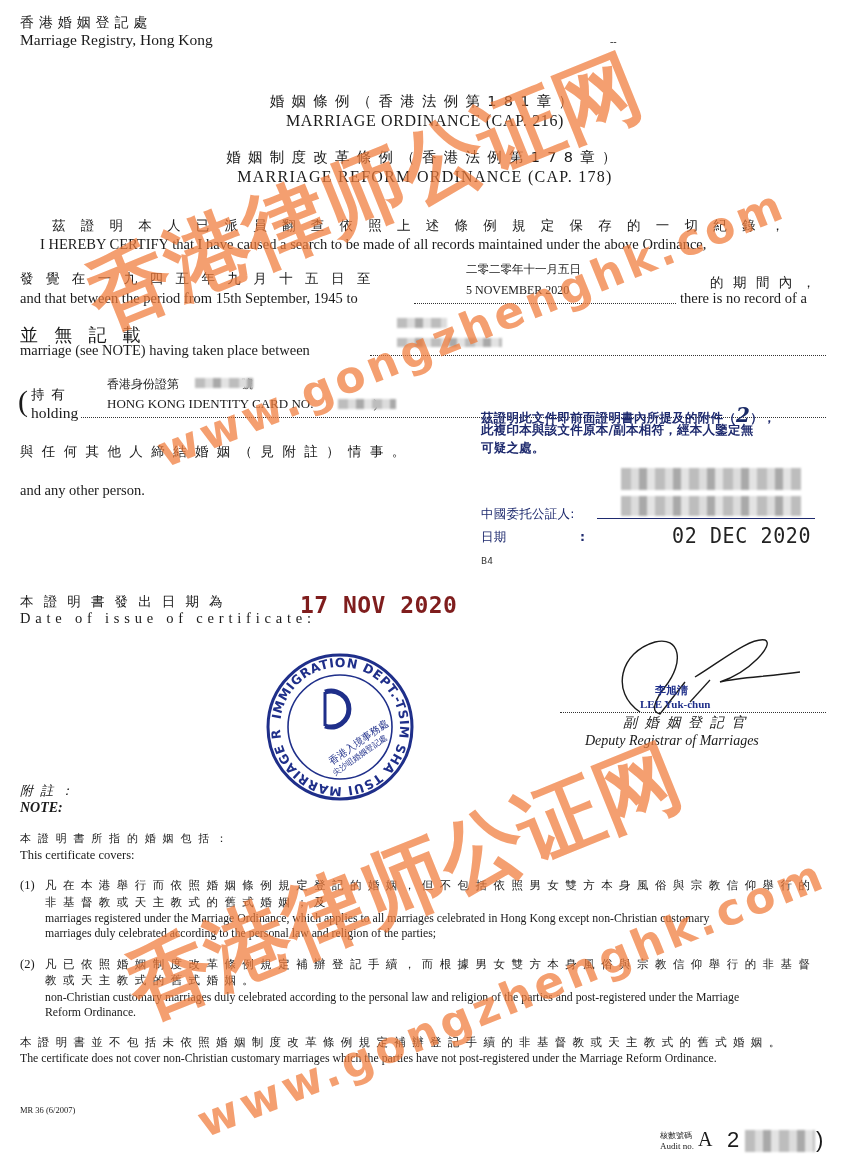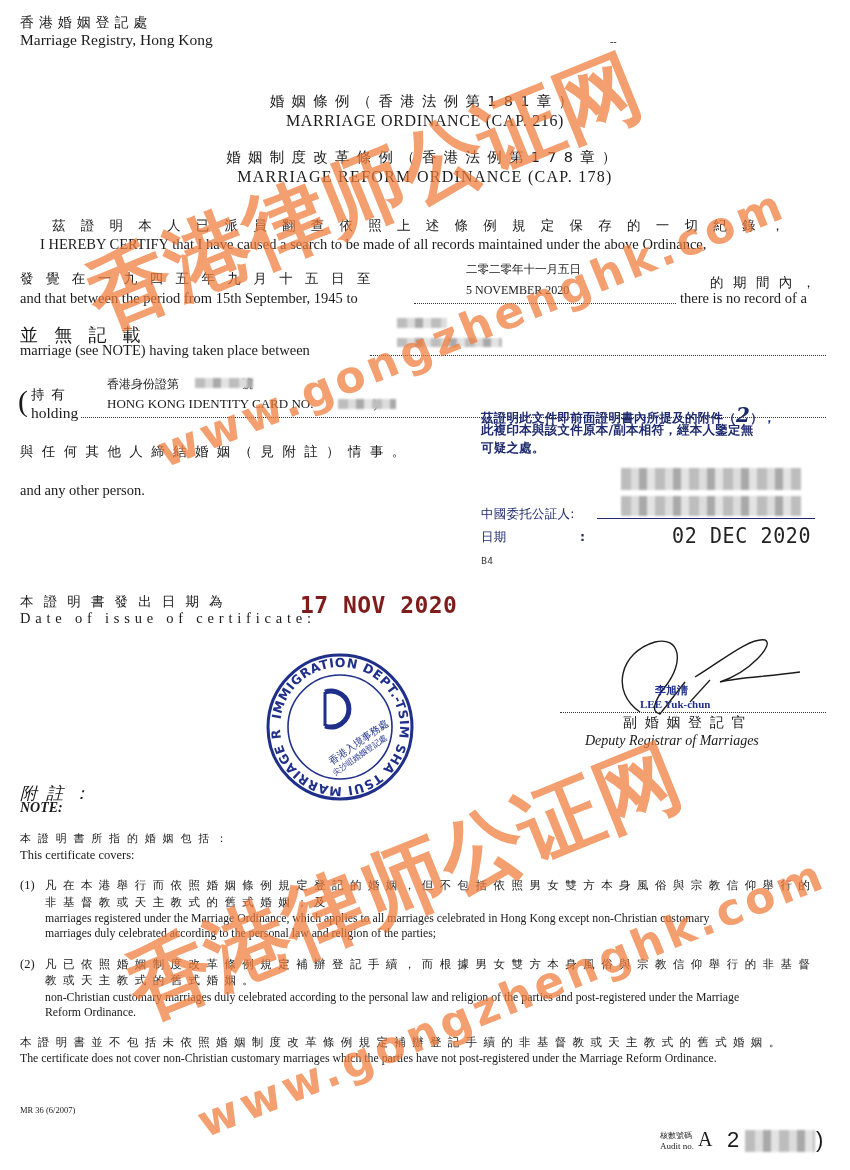--- a/index.html
+++ b/index.html
@@ -90,24 +90,24 @@
   <text x="72" y="118" font-family="DejaVu Sans, sans-serif" font-size="8" fill="#1f2f8a" transform="rotate(-35 85 108)">尖沙咀婚姻登記處</text>
 </svg>
 
 <svg style="position:absolute;left:600px;top:632px;width:220px;height:90px;" viewBox="0 0 220 90">
   <path d="M 40,80 C 10,60 20,20 55,10 C 80,4 85,30 65,55 C 55,68 50,80 60,82 L 85,50 M 95,45 C 120,30 150,5 165,8 C 175,12 150,40 120,50 C 140,45 165,45 200,40" fill="none" stroke="#1b1b1b" stroke-width="1.4"></path>
   <path d="M 90,70 L 110,48" fill="none" stroke="#1b1b1b" stroke-width="1.2"></path>
 </svg>
 <div class="abs" style="left:655px;top:683px;font-family:'DejaVu Sans',sans-serif;font-size:11px;font-weight:bold;color:#1f2f8a;text-align:right;">李旭淸</div>
 <div class="abs" style="left:640px;top:698px;font-size:11px;font-weight:bold;color:#1f2f8a;">LEE Yuk-chun</div>
 <div class="dots" style="left:560px;top:712px;width:266px;"></div>
-<div class="abs" style="left:623px;top:714px;font-family:'DejaVu Serif',serif;font-size:14px;letter-spacing:0.55em;">副婚姻登記官</div>
+<div class="abs" style="left:623px;top:714px;font-family:'DejaVu Serif',serif;font-style:italic;font-size:14px;letter-spacing:0.55em;">副婚姻登記官</div>
 <div class="abs" style="left:585px;top:733px;font-style:italic;font-size:14px;">Deputy Registrar of Marriages</div>
 
-<div class="abs" style="left:20px;top:782px;font-family:'DejaVu Serif',serif;font-style:italic;font-size:17px;letter-spacing:0.55em;">附註：</div>
+<div class="abs" style="left:20px;top:782px;font-family:'DejaVu Serif',serif;font-style:italic;font-size:13px;letter-spacing:0.55em;">附註：</div>
 <div class="abs" style="left:20px;top:800px;font-style:italic;font-size:14px;font-weight:bold;">NOTE:</div>
 
 <div class="abs zh" style="left:20px;top:831px;font-size:11px;letter-spacing:0.62em;">本證明書所指的婚姻包括：</div>
 <div class="abs small" style="left:20px;top:848px;">This certificate covers:</div>
 
 <div class="abs small bold" style="left:20px;top:878px;">(1)</div>
 <div class="abs zh" style="left:45px;top:878px;font-size:11.5px;letter-spacing:0.56em;">凡在本港舉行而依照婚姻條例規定登記的婚姻，但不包括依照男女雙方本身風俗與宗教信仰舉行的</div>
 <div class="abs zh" style="left:45px;top:895px;font-size:11.5px;letter-spacing:0.56em;text-align:center;">非基督教或天主教式的舊式婚姻；及</div>
 <div class="abs small" style="left:45px;top:911px;font-size:11.8px;">marriages registered under the Marriage Ordinance, which applies to all marriages celebrated in Hong Kong except non-Christian customary</div>
 <div class="abs small" style="left:45px;top:926px;font-size:11.8px;">marriages duly celebrated according to the personal law and religion of the parties;</div>

